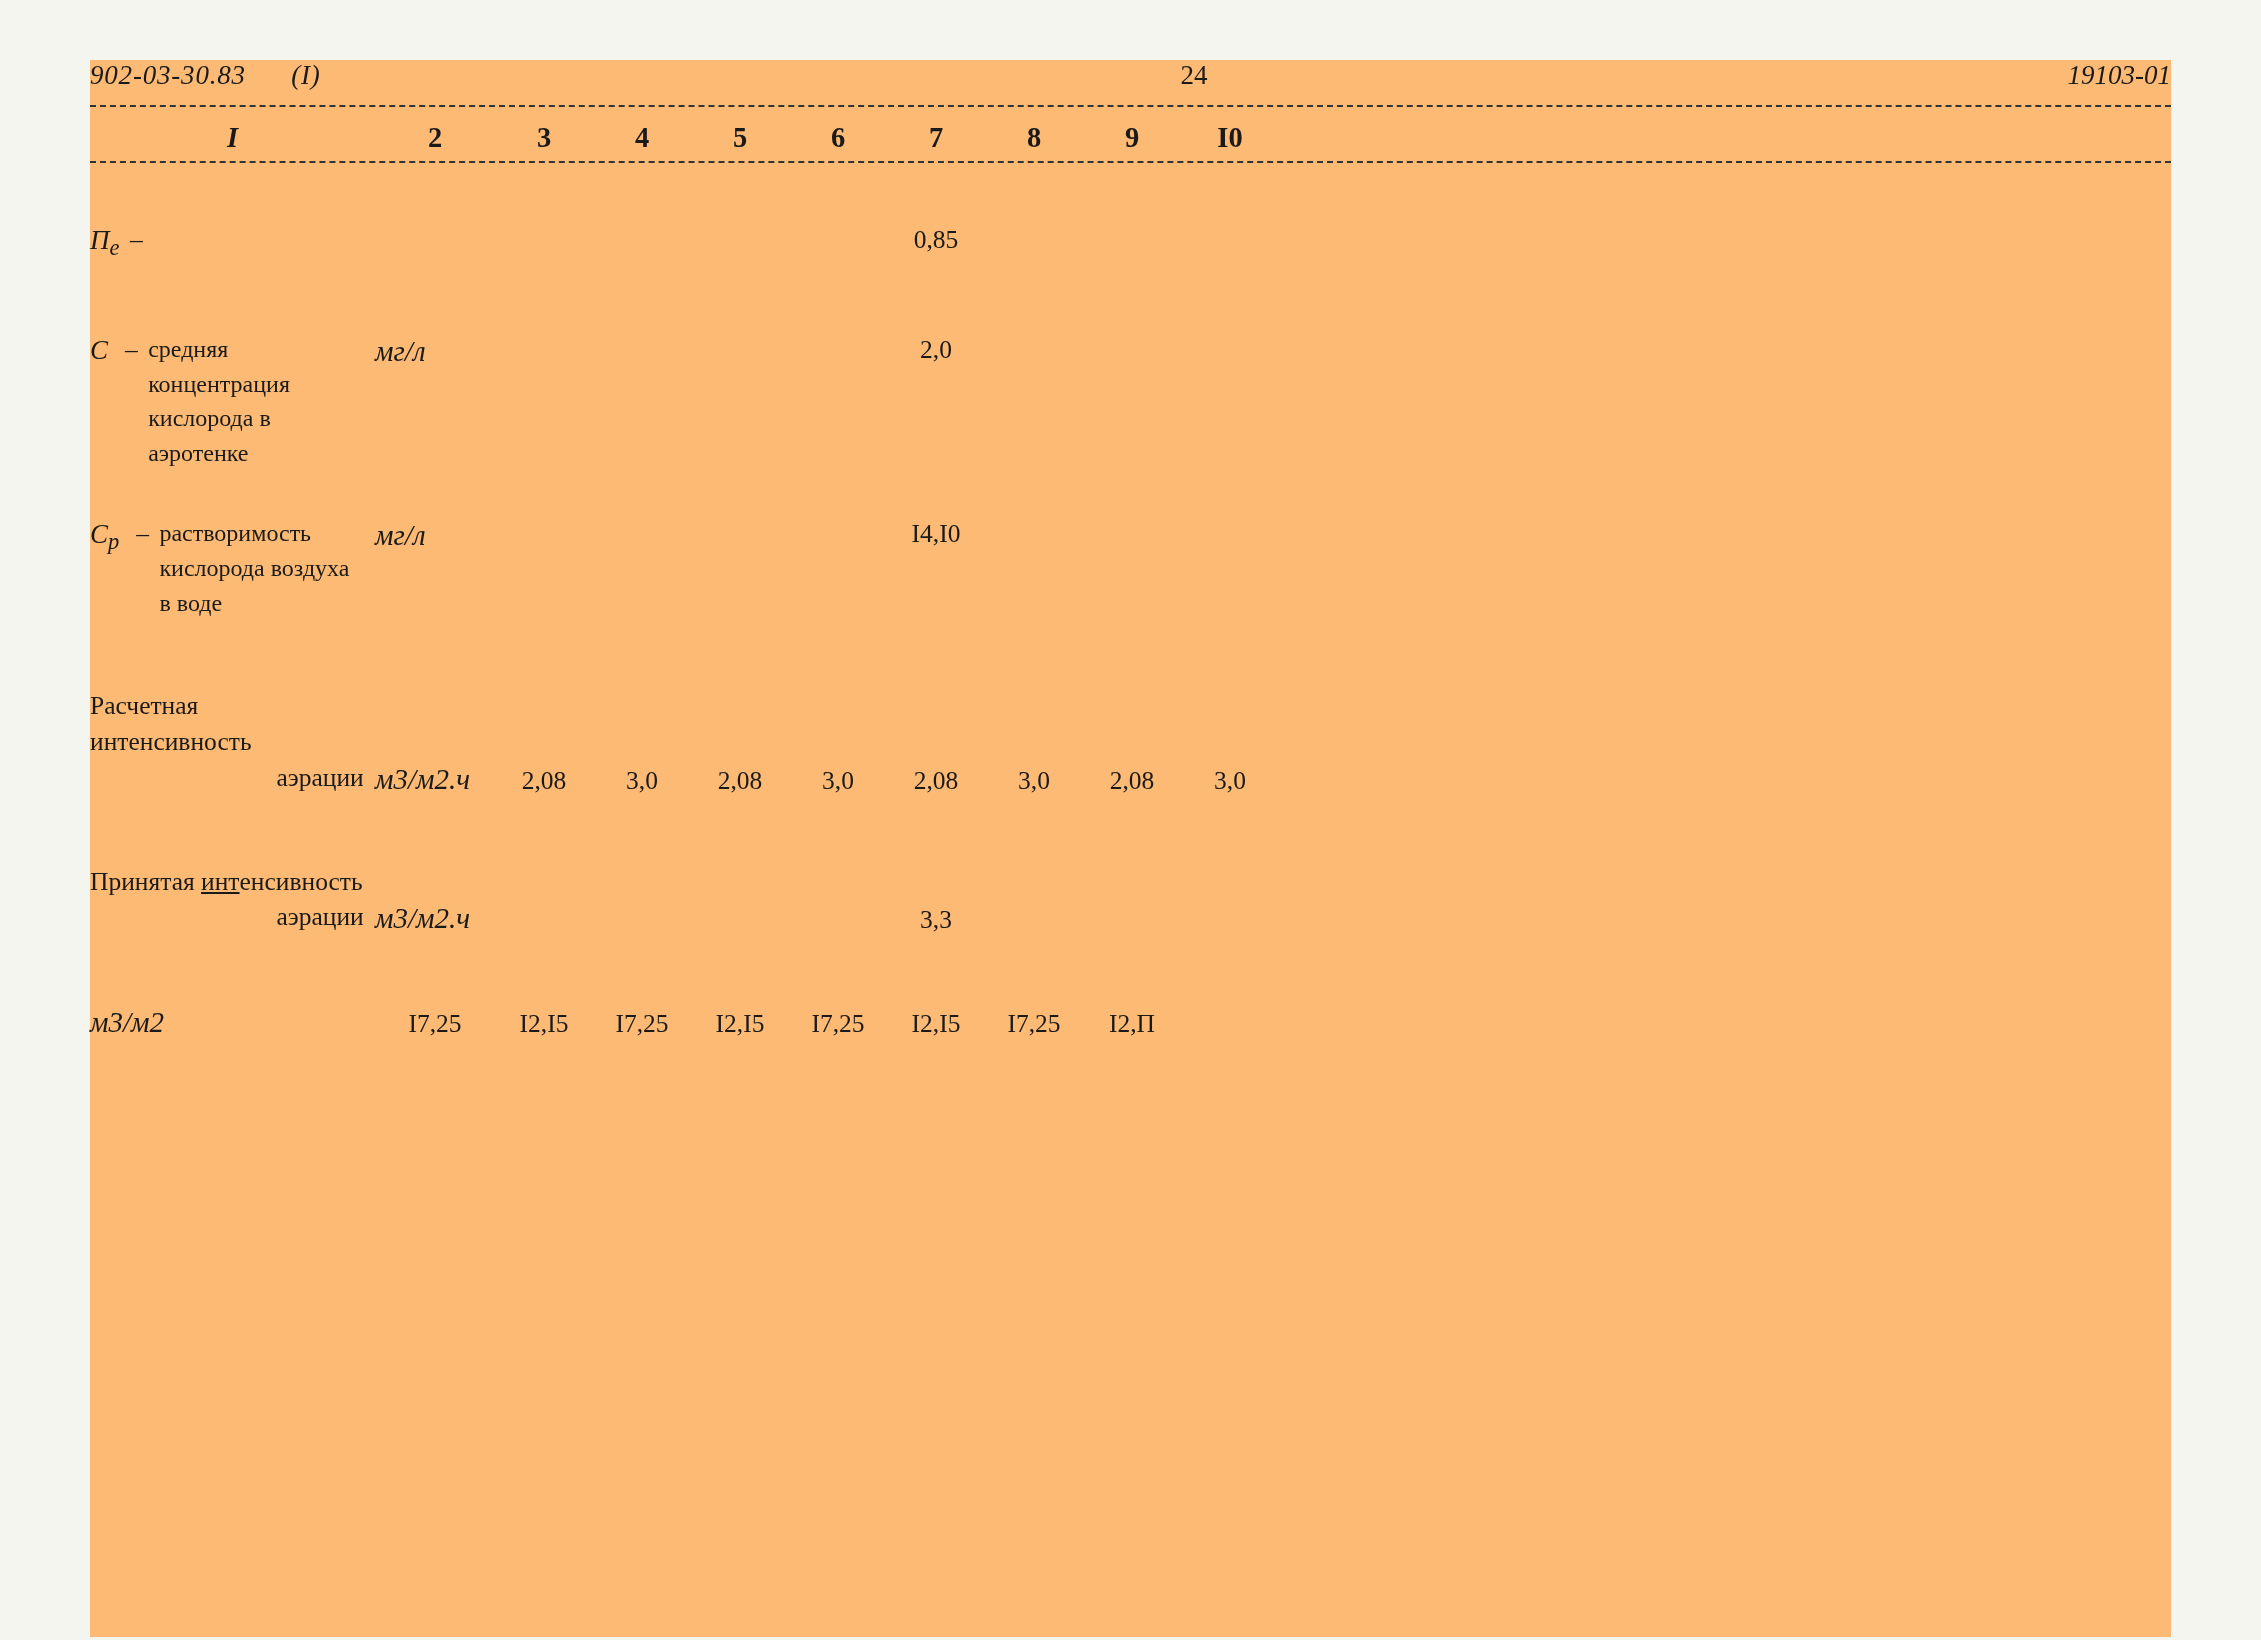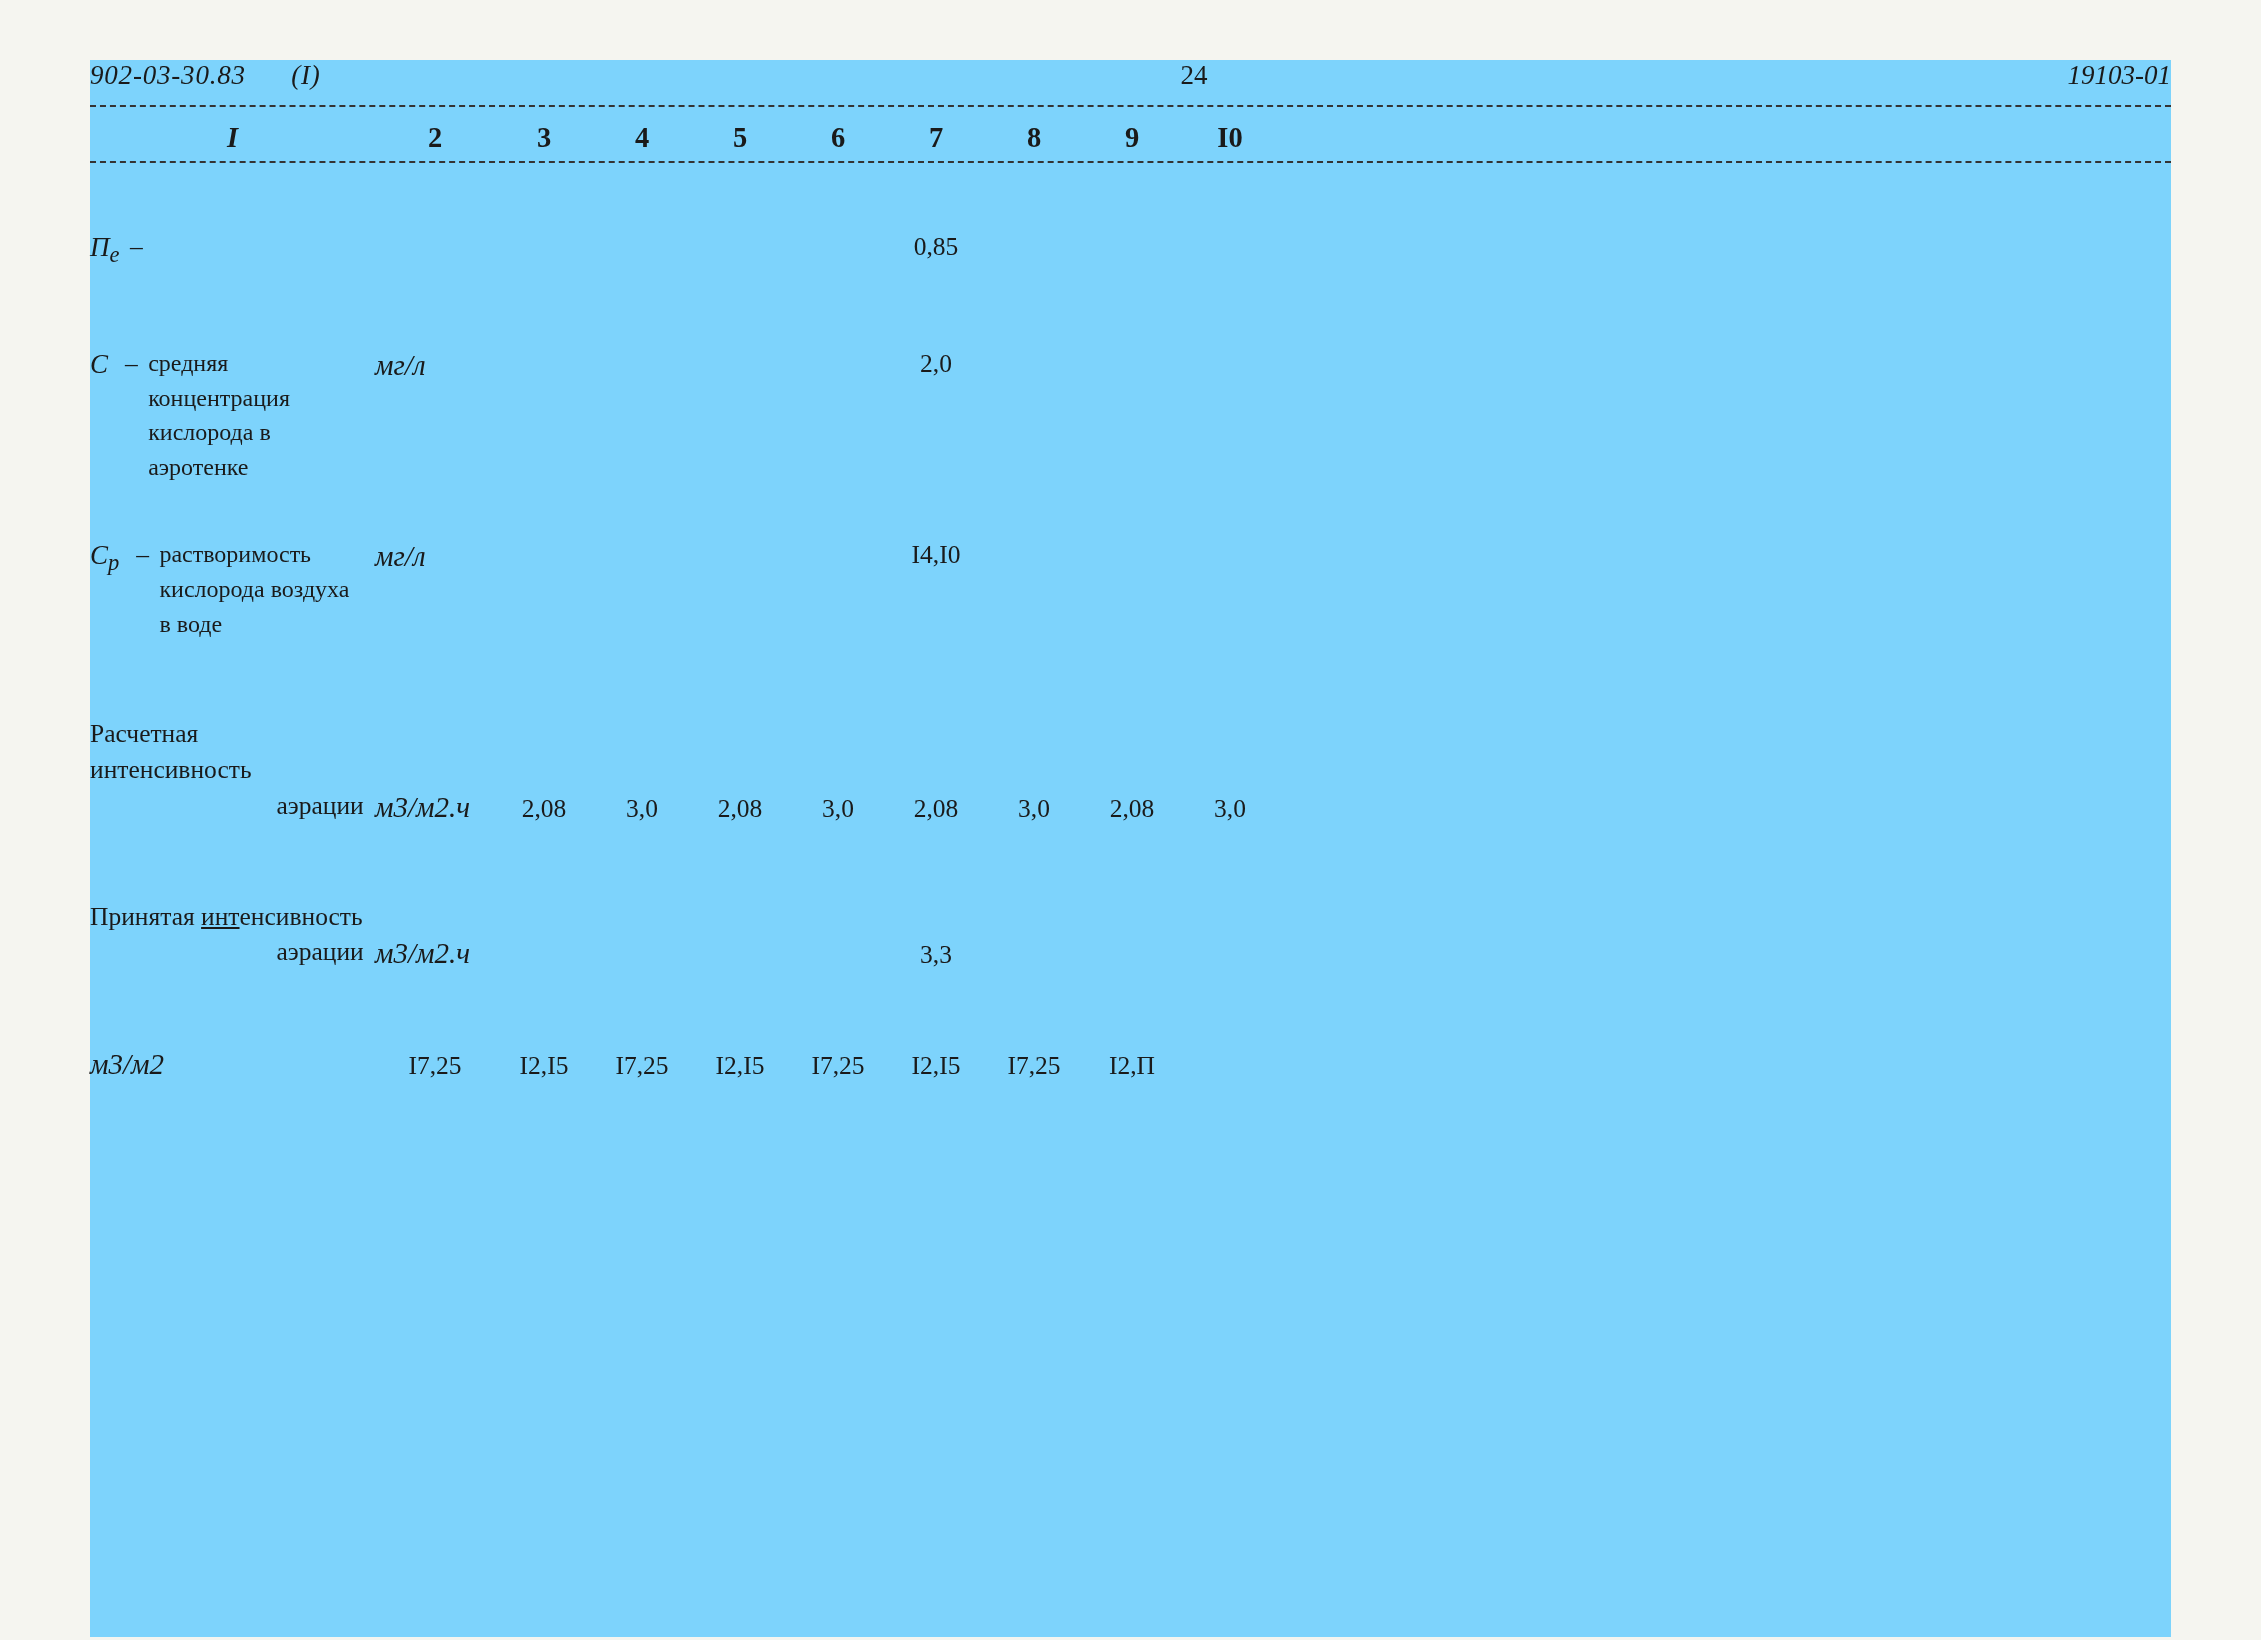--- a/index.html
+++ b/index.html
@@ -13,21 +13,21 @@
       font-family: 'Times New Roman', Times, serif;
       width: 2261px;
       min-height: 1640px;
       padding: 60px 90px;
       color: #1a1a1a;
     }
 
     .page {
       width: 100%;
       min-height: 1577px;
-      background: #7dd3fc;
+      background: #fdba74;
       position: relative;
     }
 
     .header-line {
       display: flex;
       justify-content: space-between;
       align-items: center;
       margin-bottom: 13.5px;
       font-size: 27px;
       font-style: italic;
@@ -65,21 +65,20 @@
       text-align: center;
       font-style: italic;
     }
 
     .data-row {
       display: grid;
       grid-template-columns: 285px 120px 98px 98px 98px 98px 98px 98px 98px 98px;
       align-items: start;
       margin-bottom: 15px;
       font-size: 25.5px;
-      margin-top: 7px;
     }
 
     .data-row .label-cell {
       padding-right: 11.3px;
       line-height: 1.4;
     }
 
     .data-row .unit-cell {
       font-style: italic;
       font-size: 29px;

